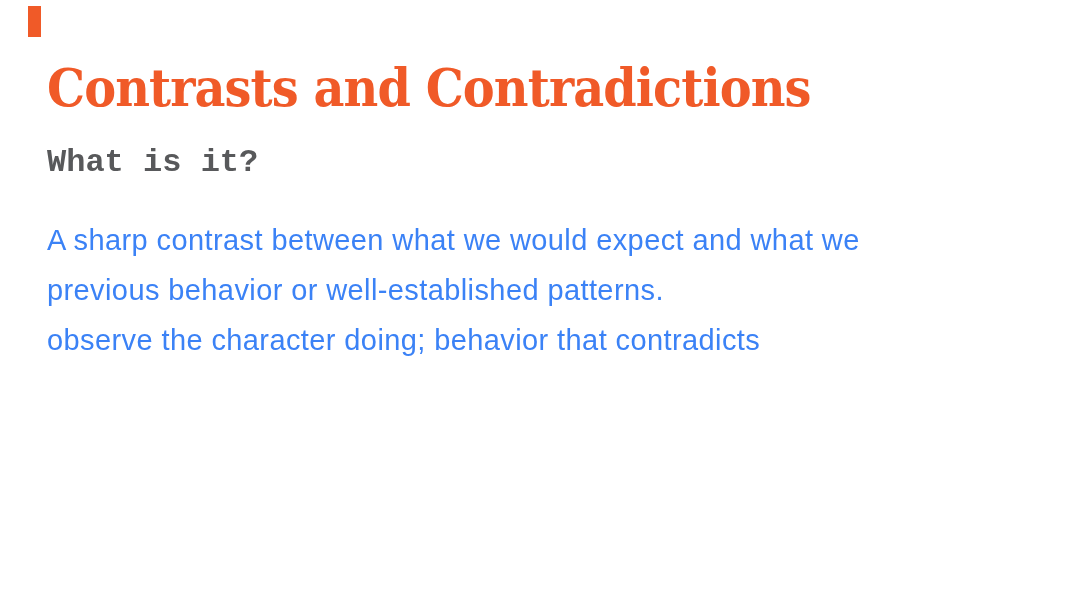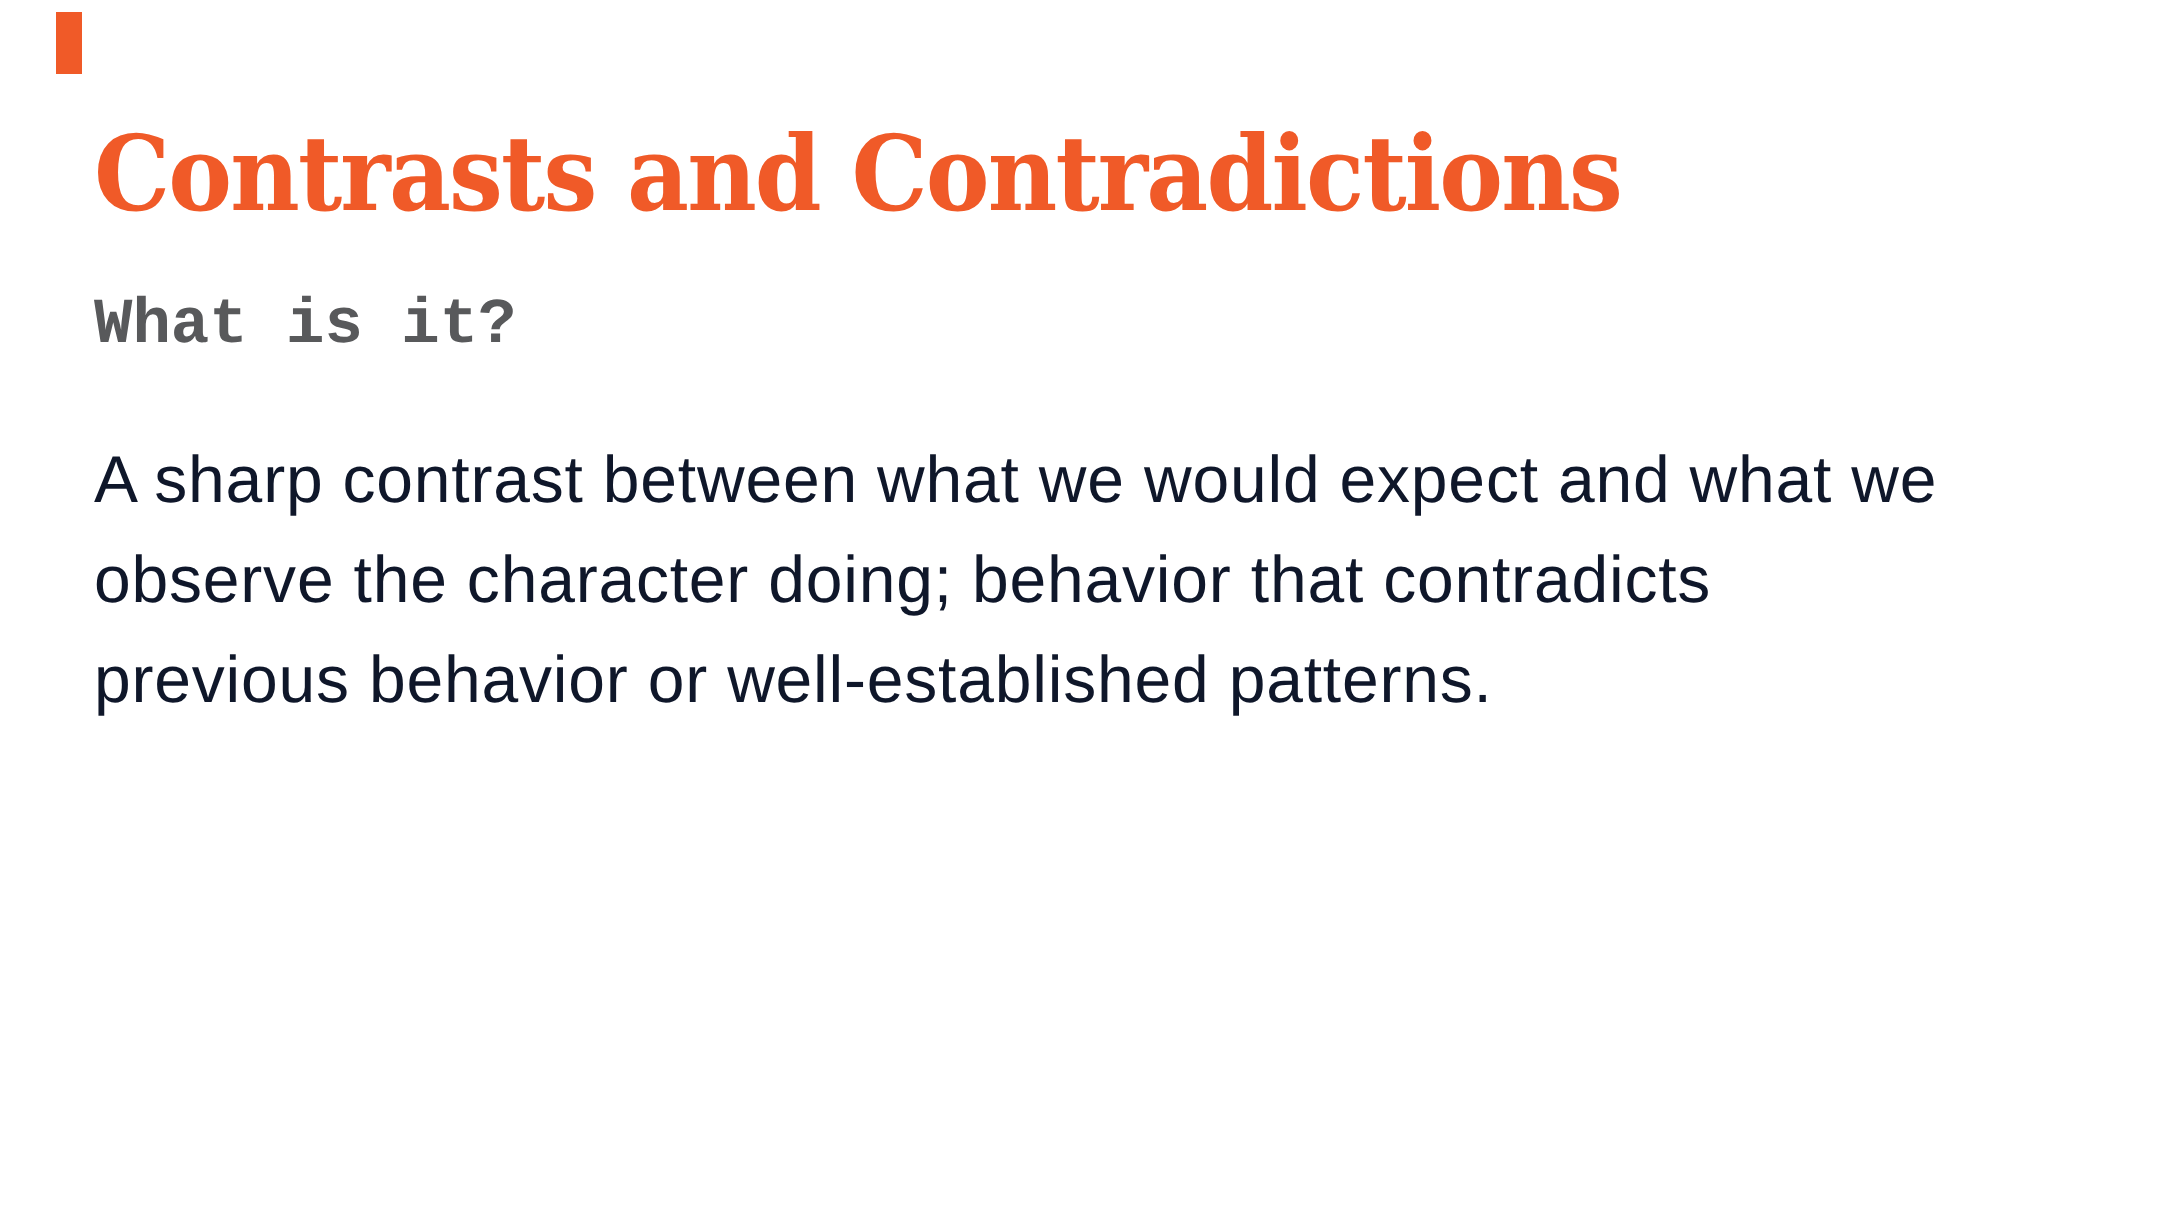--- a/index.html
+++ b/index.html
@@ -47,24 +47,24 @@
     font-family: Liberation Mono, monospace;
     font-weight: bold;
     font-size: 32px;
     line-height: 1.2;
     color: #58595B;
   }
   .body-text {
     margin: 33px 0 0 0;
     font-family: "Liberation Sans", sans-serif;
     font-weight: normal;
-    font-size: 33px;
+    font-size: 29px;
     letter-spacing: 0.4px;
     line-height: 50px;
-    color: #0f172a;
+    color: #3b82f6;
   }
   .body-text span {
     display: block;
     white-space: nowrap;
   }
 </style>
 </head>
 <body>
 
 <div class="slide">
@@ -72,18 +72,18 @@
   <div class="corner-mark"></div>
 
   <div class="content">
 
     <h1 class="title">Contrasts and Contradictions</h1>
 
     <h2 class="subheading">What is it?</h2>
 
     <p class="body-text">
       <span>A sharp contrast between what we would expect and what we</span>
+      <span>previous behavior or well-established patterns.</span>
       <span>observe the character doing; behavior that contradicts</span>
-      <span>previous behavior or well-established patterns.</span>
     </p>
 
   </div>
 </div>
 
 </body></html>

